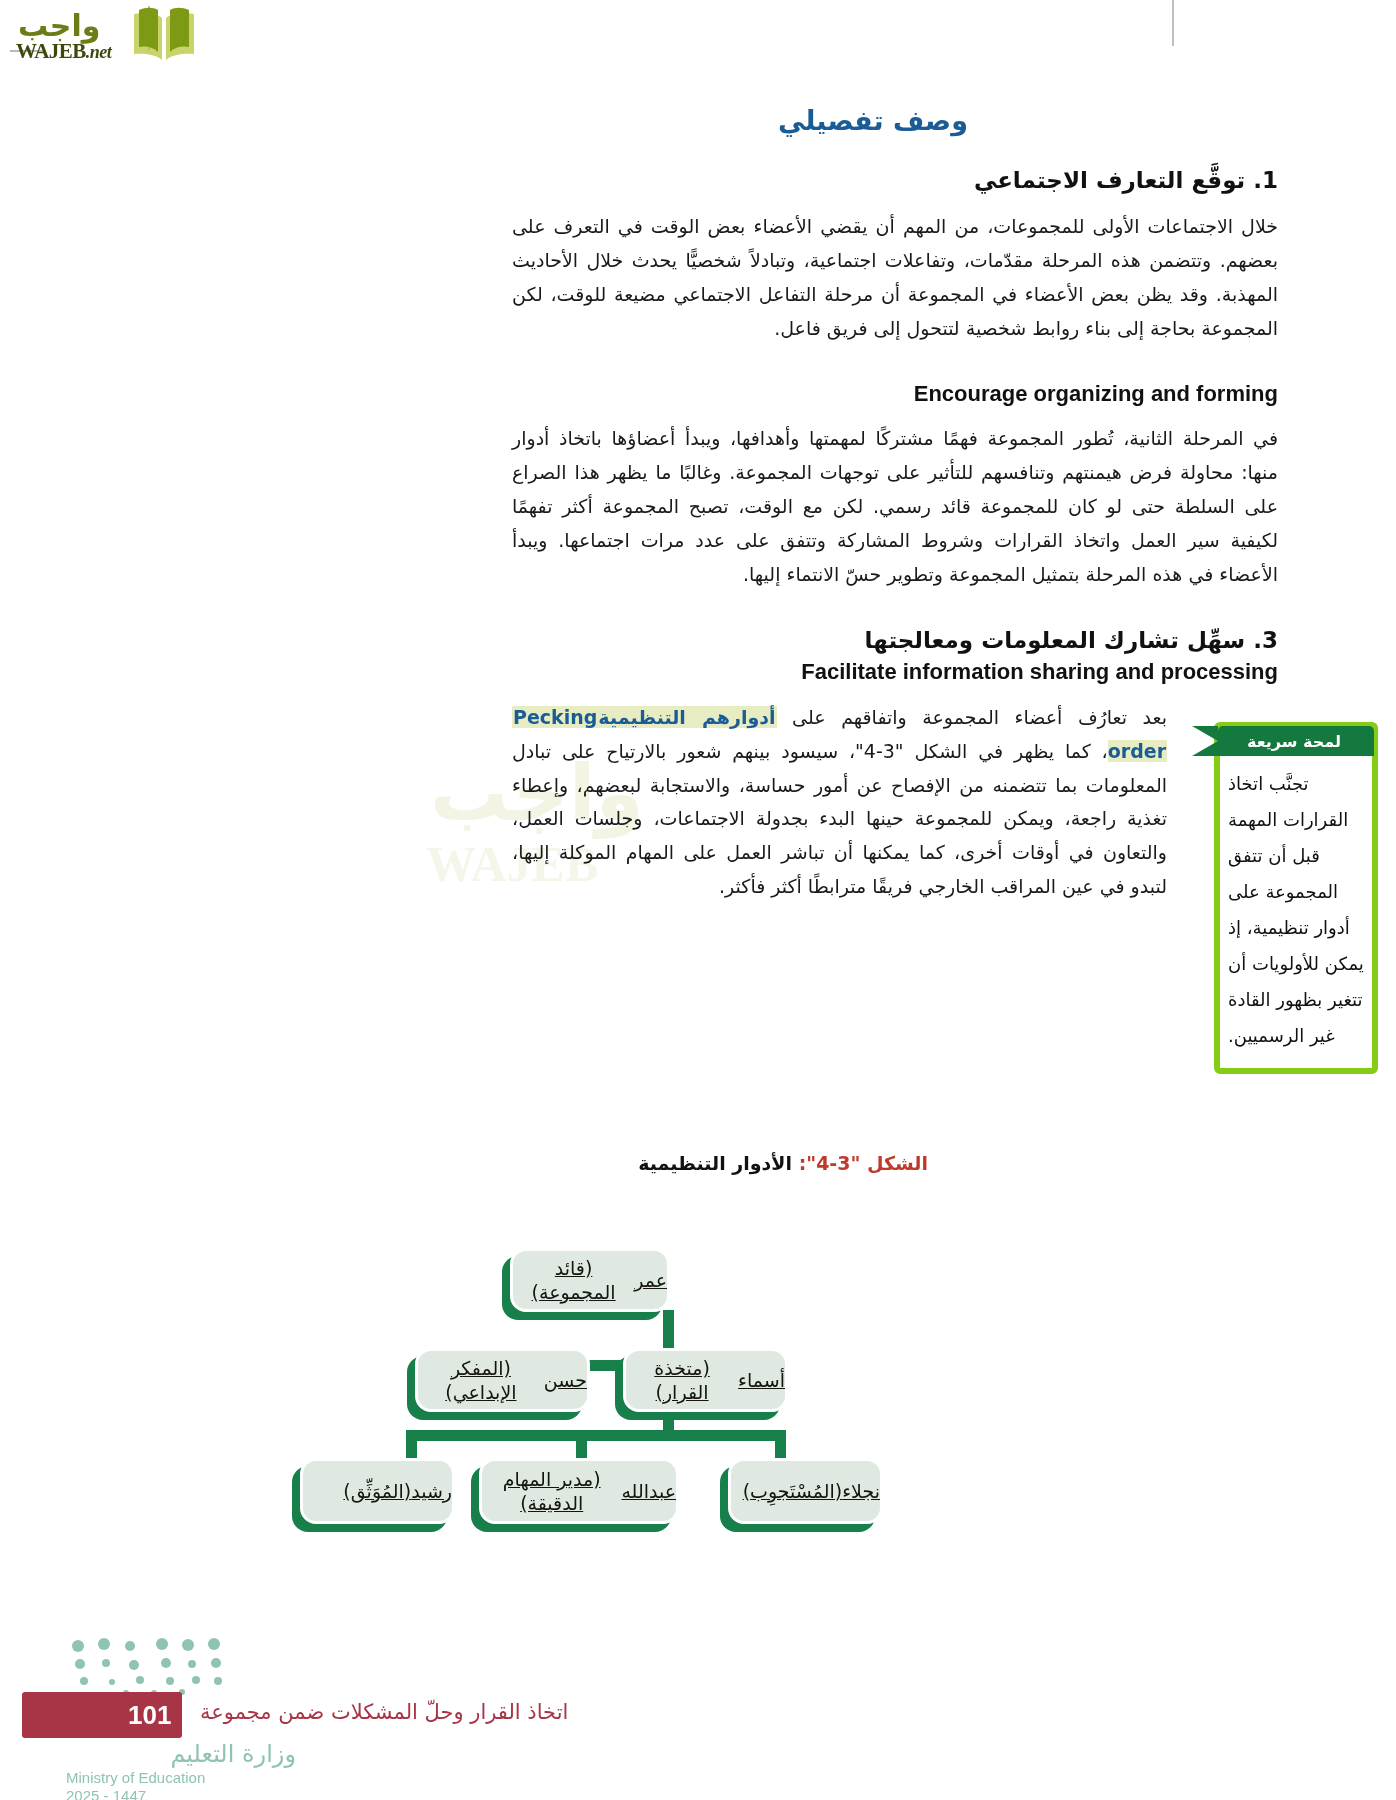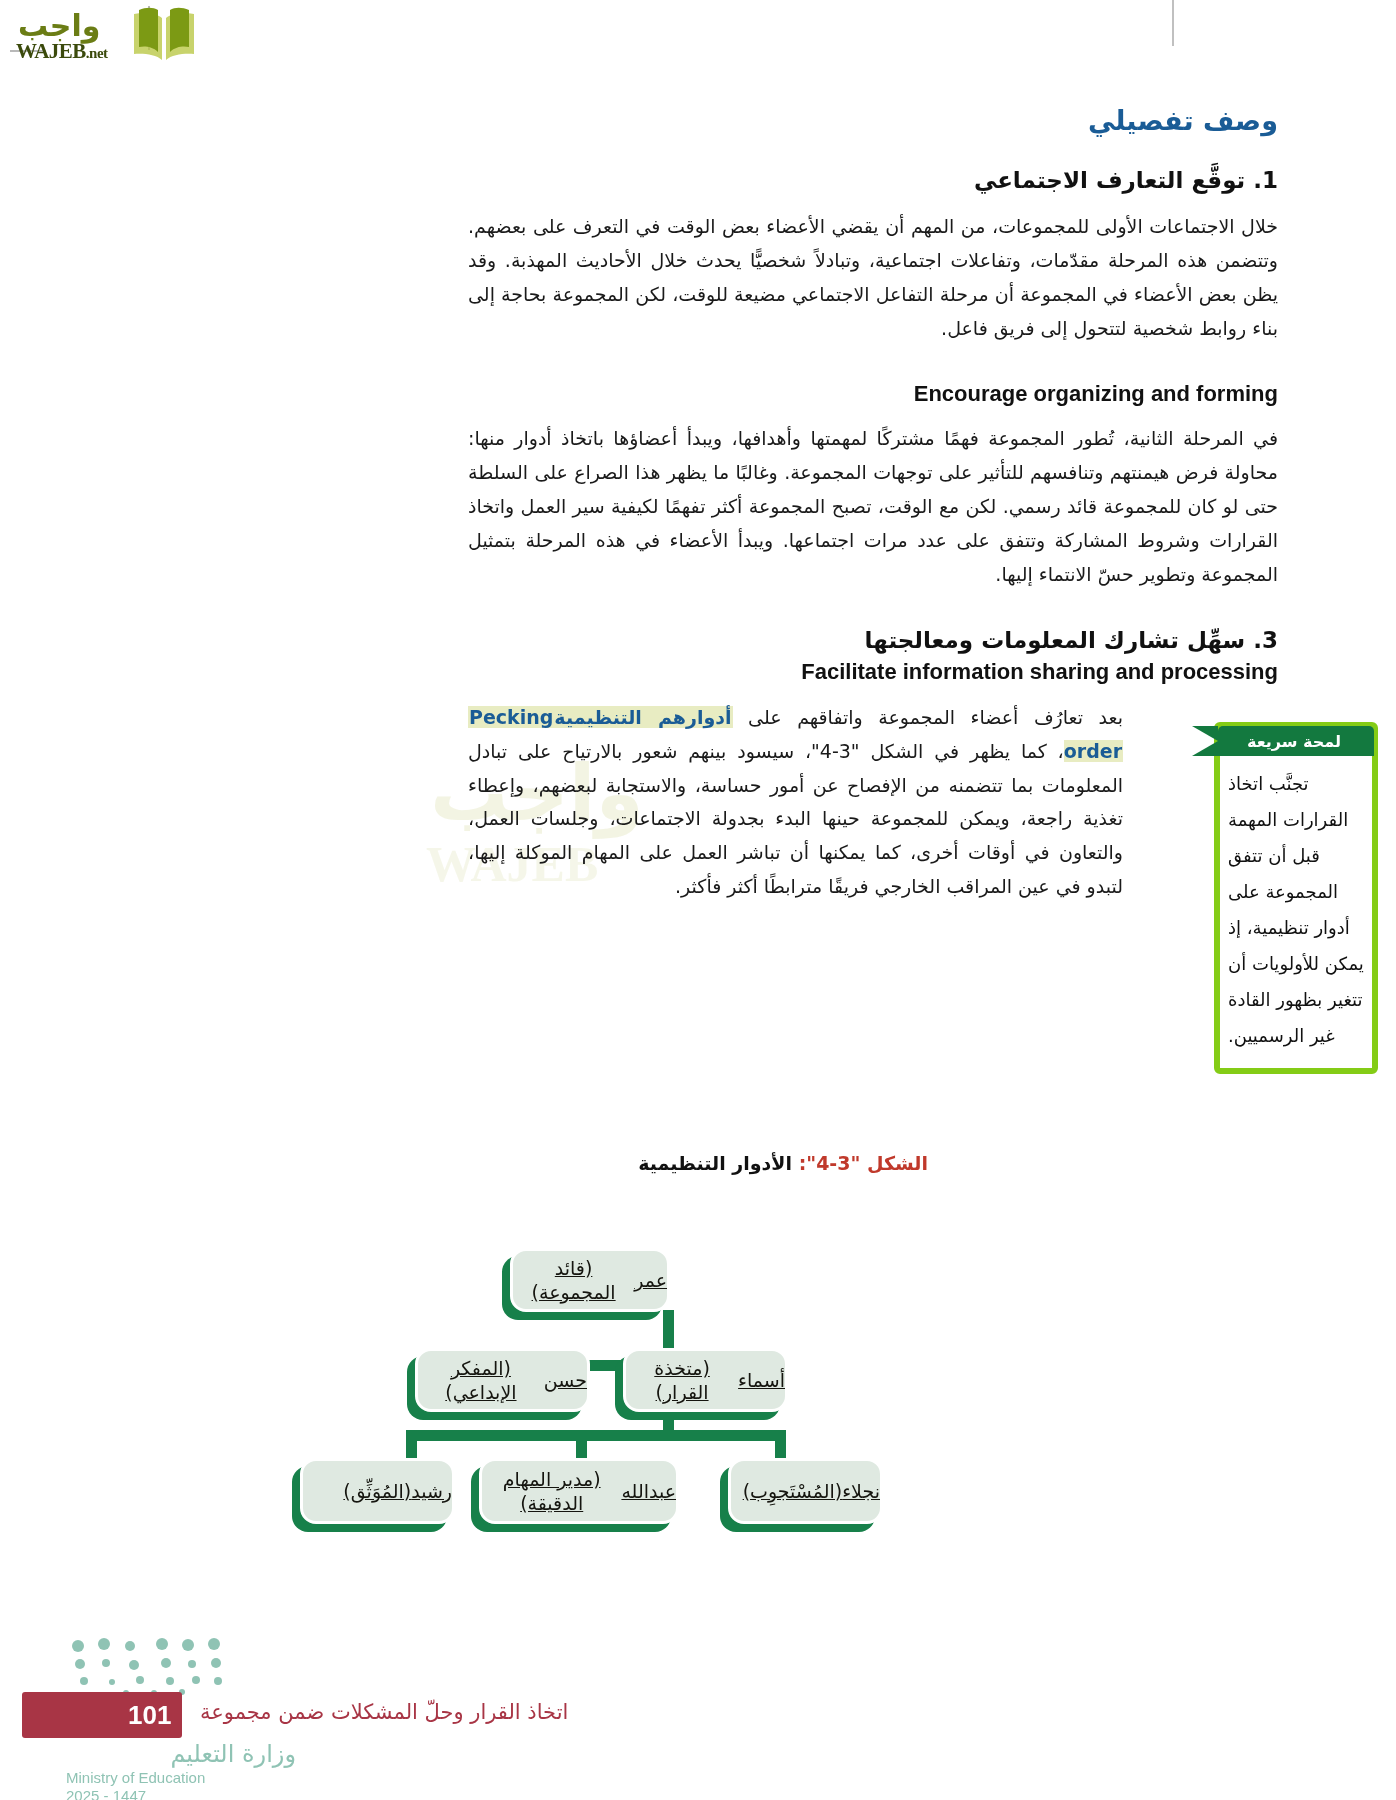--- a/index.html
+++ b/index.html
@@ -37,22 +37,23 @@
     position: absolute;
     left: 6px;
     top: 33px;
     font-size: 21px;
     font-weight: bold;
     color: #3b4a0c;
     font-family: "Liberation Serif", serif;
     letter-spacing: -0.5px;
   }
   .wajeb-en .dotnet {
-    font-size: 15px;
-    font-weight: bold;
+    font-size: 18px;
+    font-weight: bold;
+    font-style: italic;
   }
   .book-icon {
     position: absolute;
     left: 118px;
     top: 0px;
     width: 72px;
     height: 58px;
   }
   .tick-line {
     position: absolute;
@@ -91,20 +92,21 @@
     text-align: right;
   }
 
   .page-title {
     color: #1a5c96;
     font-size: 27px;
     font-weight: bold;
     font-family: "DejaVu Sans", sans-serif;
     margin: 0 0 28px 0;
     line-height: 1.2;
+    text-align: center;
   }
 
   .sec-head-ar {
     color: #111111;
     font-size: 23px;
     font-weight: bold;
     font-family: "DejaVu Sans", sans-serif;
     margin: 0;
     line-height: 1.35;
   }
@@ -122,21 +124,21 @@
   .body-par {
     font-family: "DejaVu Sans", sans-serif;
     font-size: 19px;
     color: #1a1a1a;
     line-height: 1.78;
     text-align: justify;
     text-align-last: right;
     margin: 14px 0 0 0;
   }
 
-  .sec-block { margin-bottom: 34px; }
+  .sec-block { margin-bottom: 34px; margin-left: 44px; }
   .sec-block.tight { margin-bottom: 26px; }
 
   
   .par-narrow { width: 655px; margin-right: auto; }
 
   .hl {
     background: #e8ecc2;
     padding: 0 1px;
   }
   .blue-term {

